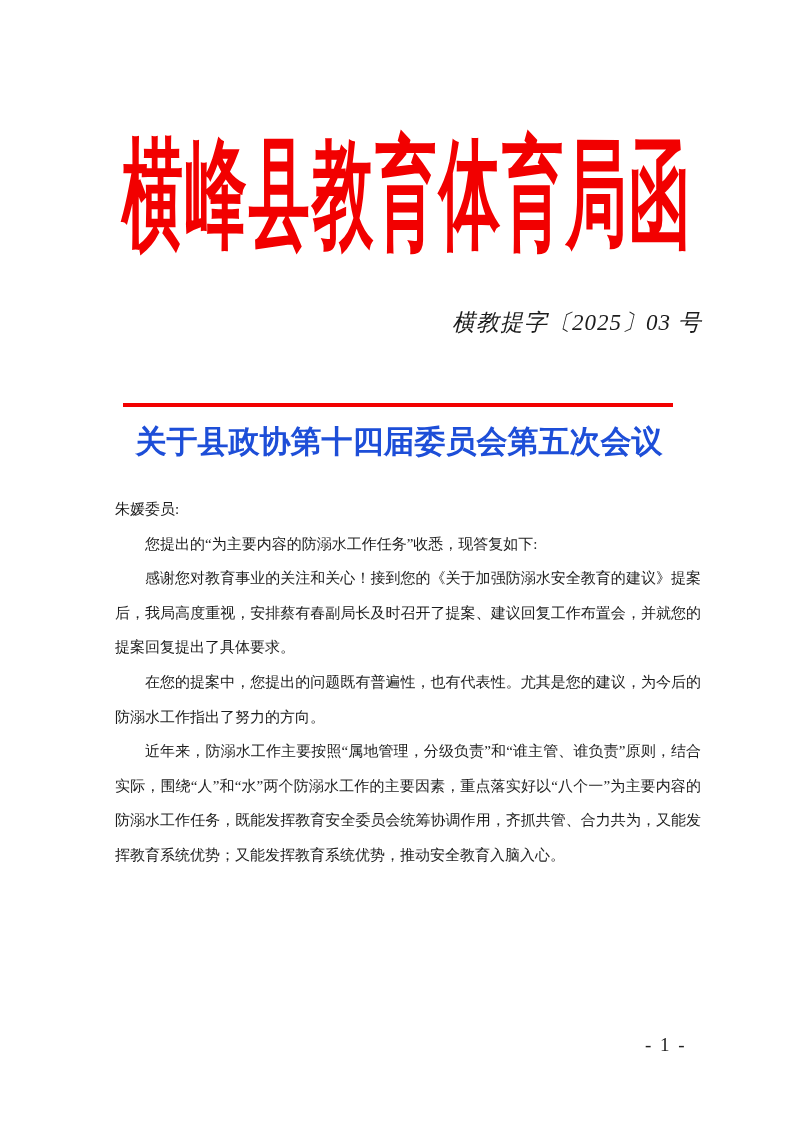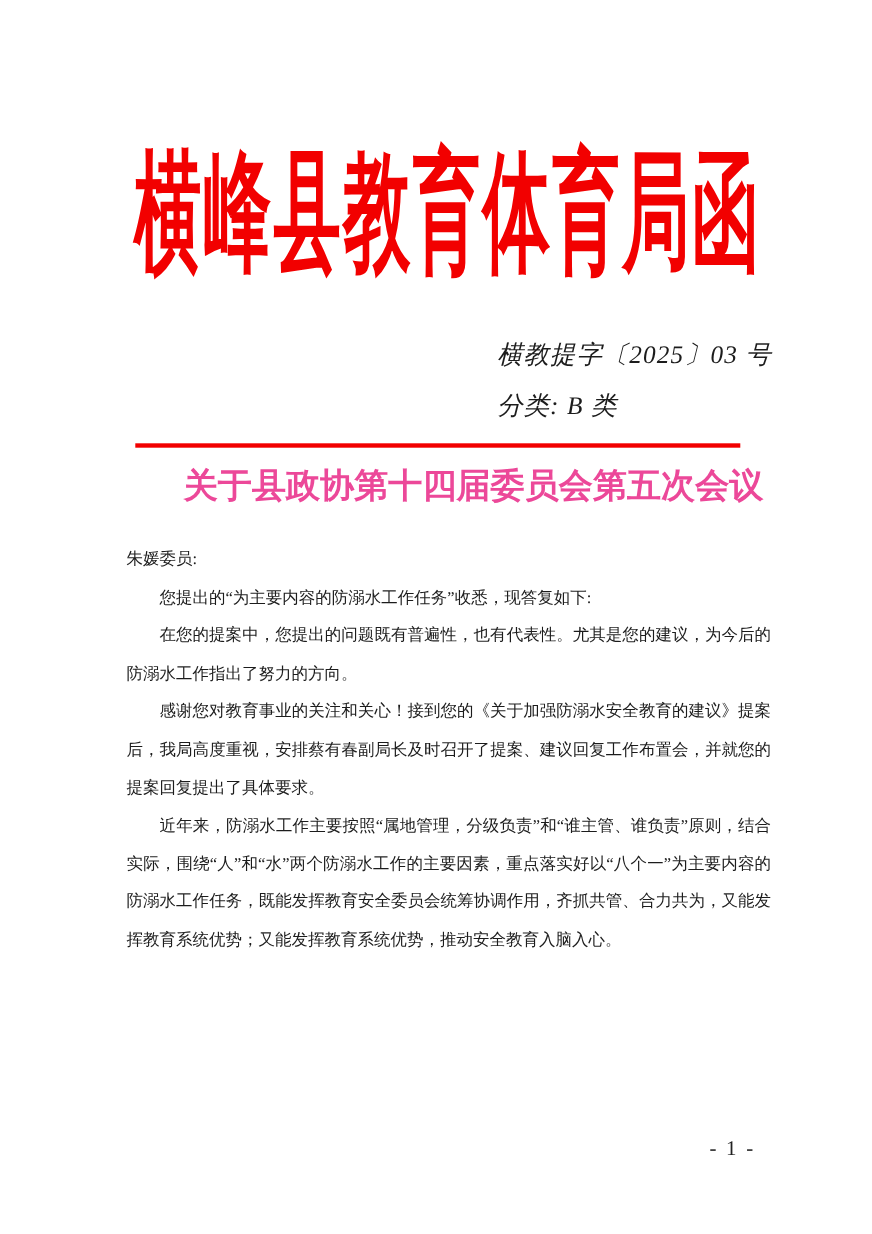--- a/index.html
+++ b/index.html
@@ -47,24 +47,24 @@
     position: absolute;
     left: 123px; top: 403px;
     width: 550px; height: 4px;
     background: var(--accent);
   }
 
   
   .doc-title {
     position: absolute;
     left: 104px; top: 420px; width: 590px;
-    text-align: right;
+    text-align: center;
     font-size: 31px; line-height: 44px;
     font-weight: bold;
-    color: #ec4899;
+    color: #1d4ed8;
   }
 
   
   .body-text {
     position: absolute;
     left: 115px; top: 492px; width: 586px;
     font-size: 15px;
     line-height: 34.6px;
     text-align: justify;
     color: var(--ink);
@@ -93,32 +93,31 @@
       <span>教</span>
       <span>育</span>
       <span>体</span>
       <span>育</span>
       <span>局</span>
       <span>函</span>
     </div>
 
   <div class="doc-meta">
     <div>横教提字〔2025〕03 号</div>
-    <div>分类: B 类</div>
   </div>
 
   <div class="red-rule"></div>
 
   <div class="doc-title">
     <div>关于县政协第十四届委员会第五次会议</div>
   </div>
 
   <div class="body-text">
     <p class="salutation">朱媛委员:</p>
     <p>您提出的“为主要内容的防溺水工作任务”收悉，现答复如下:</p>
+    <p>感谢您对教育事业的关注和关心！接到您的《关于加强防溺水安全教育的建议》提案后，我局高度重视，安排蔡有春副局长及时召开了提案、建议回复工作布置会，并就您的提案回复提出了具体要求。</p>
     <p>在您的提案中，您提出的问题既有普遍性，也有代表性。尤其是您的建议，为今后的防溺水工作指出了努力的方向。</p>
-    <p>感谢您对教育事业的关注和关心！接到您的《关于加强防溺水安全教育的建议》提案后，我局高度重视，安排蔡有春副局长及时召开了提案、建议回复工作布置会，并就您的提案回复提出了具体要求。</p>
     <p>近年来，防溺水工作主要按照“属地管理，分级负责”和“谁主管、谁负责”原则，结合实际，围绕“人”和“水”两个防溺水工作的主要因素，重点落实好以“八个一”为主要内容的防溺水工作任务，既能发挥教育安全委员会统筹协调作用，齐抓共管、合力共为，又能发挥教育系统优势；又能发挥教育系统优势，推动安全教育入脑入心。</p>
   </div>
 
   <div class="page-number">- 1 -</div>
 
 </div>
 
 </body></html>

